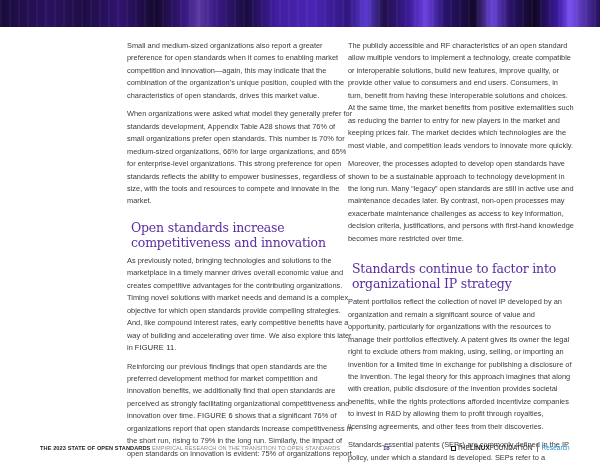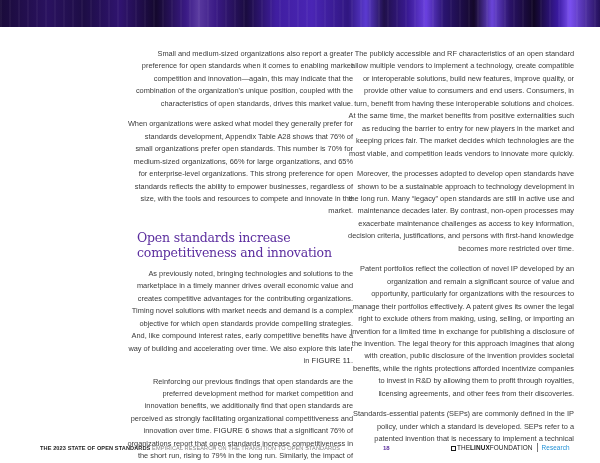--- a/index.html
+++ b/index.html
@@ -18,25 +18,25 @@
           #6a40e0 71%, #2a1470 74%, #14082a 79%, #6a45d8 82%, #2a1268 85%,
           #100624 89%, #3a1aa0 93%, #7a50f0 95%, #24105a 100%);
     }
     .banner::after {
       content: ""; position: absolute; left: 0; right: 0; top: 0; bottom: 0;
       background: repeating-linear-gradient(90deg, rgba(255,255,255,0.04) 0 2px, transparent 2px 9px);
     }
     .col { position: absolute; top: 40px; width: 226px; font-size: 7.4px; line-height: 12.45px; }
     .col.left { left: 127px; }
     .col.right { left: 348px; }
-    p { margin: 8px 0 6px 0; text-align: right; }
+    p { margin: 0 0 6px 0; text-align: left; }
     h2 {
       font-family: "DejaVu Serif", "Liberation Serif", serif;
       color: #5b2d9e; font-weight: normal; font-size: 12.5px; line-height: 15px;
-      margin: 12px 0 5px 10px; letter-spacing: -0.2px;
+      margin: 12px 0 5px 4px; letter-spacing: -0.2px;
     }
     b.fig { font-weight: normal; letter-spacing: 0.2px; color: #2a2a2a; }
     .footer {
       position: absolute; left: 0; top: 442px; width: 600px; height: 12px;
       font-size: 5.6px; line-height: 12px;
     }
     .footer .title { position: absolute; left: 40px; font-weight: bold; color: #222; letter-spacing: 0.1px; }
     .footer .subtitle { font-weight: normal; color: #888; }
     .footer .pageno { position: absolute; left: 383px; color: #5b2d9e; font-weight: bold; font-size: 6px; }
     .footer .logo { position: absolute; left: 451px; color: #1a1a1a; font-size: 6.4px; letter-spacing: 0.1px; }
@@ -54,20 +54,21 @@
   <p>Small and medium-sized organizations also report a greater preference for open standards when it comes to enabling market competition and innovation—again, this may indicate that the combination of the organization's unique position, coupled with the characteristics of open standards, drives this market value.</p>
   <p>When organizations were asked what model they generally prefer for standards development, Appendix Table A28 shows that 76% of small organizations prefer open standards. This number is 70% for medium-sized organizations, 66% for large organizations, and 65% for enterprise-level organizations. This strong preference for open standards reflects the ability to empower businesses, regardless of size, with the tools and resources to compete and innovate in the market.</p>
   <h2>Open standards increase competitiveness and innovation</h2>
   <p><span>As previously noted, bringing technologies and solutions to the marketplace in a timely manner drives overall economic value and creates competitive advantages for the contributing organizations. Timing novel solutions with market needs and demand is a complex objective for which open standards provide compelling strategies. And, like compound interest rates, early competitive benefits have a way of building and accelerating over time. We also explore this later in </span><b class="fig">FIGURE 11</b><span>.</span></p>
   <p><span>Reinforcing our previous findings that open standards are the preferred development method for market competition and innovation benefits, we additionally find that open standards are perceived as strongly facilitating organizational competitiveness and innovation over time. </span><b class="fig">FIGURE 6</b><span> shows that a significant 76% of organizations report that open standards increase competitiveness in the short run, rising to 79% in the long run. Similarly, the impact of open standards on innovation is evident: 75% of organizations report that open standards increase innovation in the short run, with this number increasing to 81% in the long run.</span></p>
 </div>
 
 <div class="col right">
   <p>The publicly accessible and RF characteristics of an open standard allow multiple vendors to implement a technology, create compatible or interoperable solutions, build new features, improve quality, or provide other value to consumers and end users. Consumers, in turn, benefit from having these interoperable solutions and choices. At the same time, the market benefits from positive externalities such as reducing the barrier to entry for new players in the market and keeping prices fair. The market decides which technologies are the most viable, and competition leads vendors to innovate more quickly.</p>
   <p>Moreover, the processes adopted to develop open standards have shown to be a sustainable approach to technology development in the long run. Many “legacy” open standards are still in active use and maintenance decades later. By contrast, non-open processes may exacerbate maintenance challenges as access to key information, decision criteria, justifications, and persons with first-hand knowledge becomes more restricted over time.</p>
+  <h2 style="margin-top:16px">Standards continue to factor into organizational IP strategy</h2>
   <p>Patent portfolios reflect the collection of novel IP developed by an organization and remain a significant source of value and opportunity, particularly for organizations with the resources to manage their portfolios effectively. A patent gives its owner the legal right to exclude others from making, using, selling, or importing an invention for a limited time in exchange for publishing a disclosure of the invention. The legal theory for this approach imagines that along with creation, public disclosure of the invention provides societal benefits, while the rights protections afforded incentivize companies to invest in R&amp;D by allowing them to profit through royalties, licensing agreements, and other fees from their discoveries.</p>
   <p>Standards-essential patents (SEPs) are commonly defined in the IP policy, under which a standard is developed. SEPs refer to a patented invention that is necessary to implement a technical</p>
 </div>
 
 <div class="footer">
   <span class="title"><span>THE 2023 STATE OF OPEN STANDARDS</span><span class="subtitle"> EMPIRICAL RESEARCH ON THE TRANSITION TO OPEN STANDARDS</span></span>
   <span class="pageno">18</span>
   <span class="logo"><span class="sq"></span><span>THE</span><span class="strong">LINUX</span><span>FOUNDATION</span><span class="sep"></span><span class="research">Research</span></span>
 </div>
 

